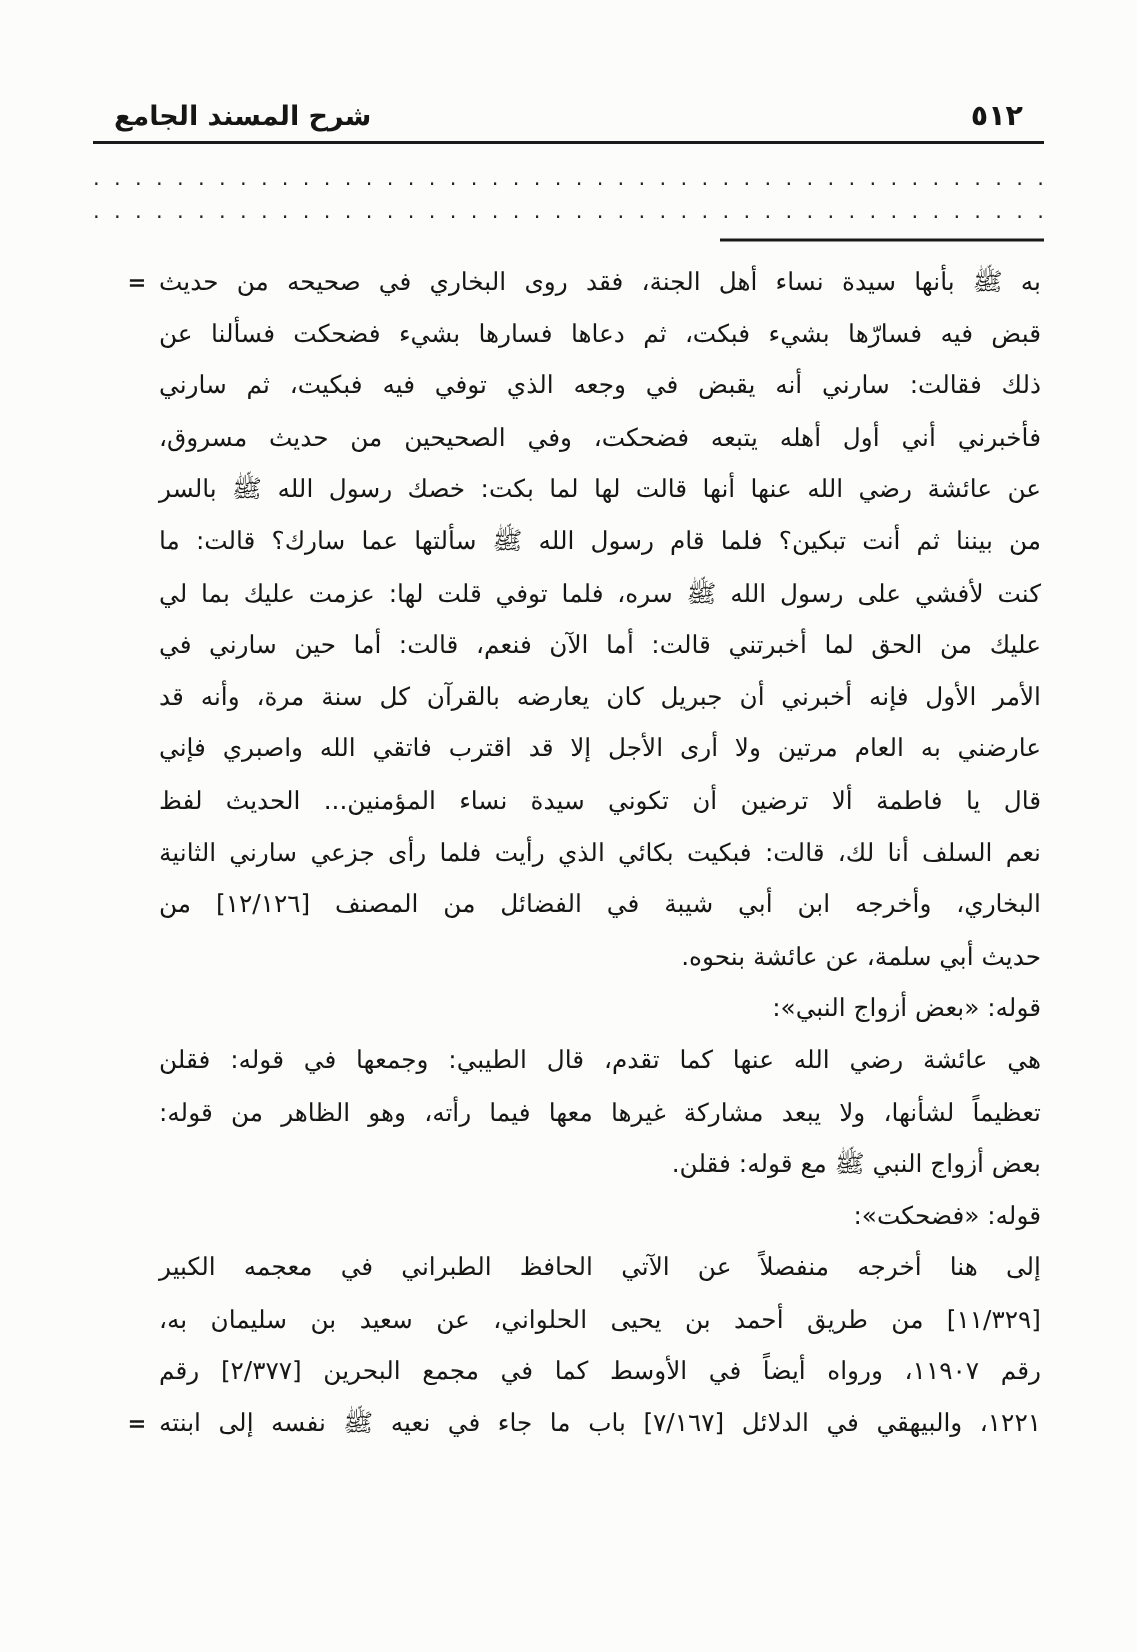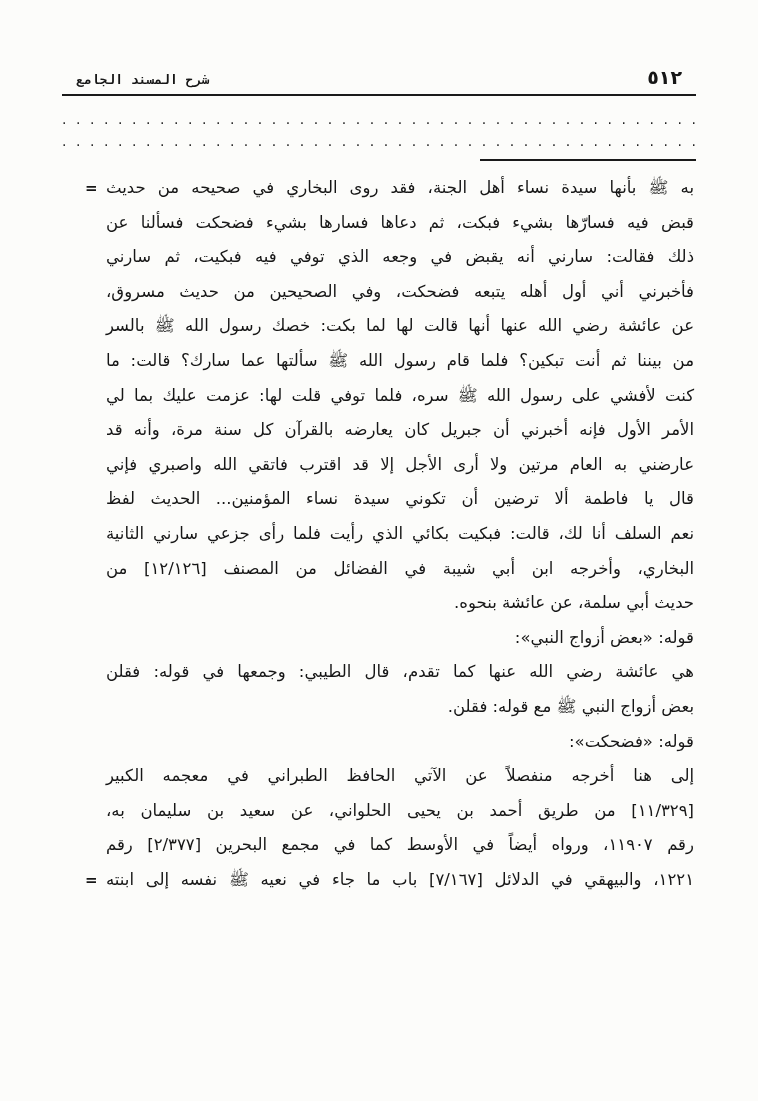--- a/index.html
+++ b/index.html
@@ -20,21 +20,21 @@
 
   .header {
     position: absolute;
     top: 54px; left: 62px; right: 62px;
     height: 34px;
     display: flex;
     justify-content: space-between;
     align-items: flex-end;
     padding: 0 14px;
   }
-  .book-title { font-size: 13px; font-weight: bold; letter-spacing: 0.5px; font-family: Liberation Mono, monospace; }
+  .book-title { font-size: 18px; font-weight: bold; letter-spacing: 0.5px; }
   .page-number { font-size: 19px; font-weight: bold; }
 
   .header-rule {
     position: absolute;
     top: 94px; left: 62px; right: 62px;
     border-top: 2px solid #1a1a1a;
   }
 
   .dots {
     position: absolute;
@@ -89,28 +89,30 @@
   <div class="fn-sep"></div>
 
   <div class="footnote">
       <div class="fn-line just"><span class="fn-marker">=</span><span>به ﷺ بأنها سيدة نساء أهل الجنة، فقد روى البخاري في صحيحه من حديث</span></div>
       <div class="fn-line just"><span>قبض فيه فسارّها بشيء فبكت، ثم دعاها فسارها بشيء فضحكت فسألنا عن</span></div>
       <div class="fn-line just"><span>ذلك فقالت: سارني أنه يقبض في وجعه الذي توفي فيه فبكيت، ثم سارني</span></div>
       <div class="fn-line just"><span>فأخبرني أني أول أهله يتبعه فضحكت، وفي الصحيحين من حديث مسروق،</span></div>
       <div class="fn-line just"><span>عن عائشة رضي الله عنها أنها قالت لها لما بكت: خصك رسول الله ﷺ بالسر</span></div>
       <div class="fn-line just"><span>من بيننا ثم أنت تبكين؟ فلما قام رسول الله ﷺ سألتها عما سارك؟ قالت: ما</span></div>
       <div class="fn-line just"><span>كنت لأفشي على رسول الله ﷺ سره، فلما توفي قلت لها: عزمت عليك بما لي</span></div>
+      <div class="fn-line just"><span>عليك من الحق لما أخبرتني قالت: أما الآن فنعم، قالت: أما حين سارني في</span></div>
       <div class="fn-line just"><span>الأمر الأول فإنه أخبرني أن جبريل كان يعارضه بالقرآن كل سنة مرة، وأنه قد</span></div>
       <div class="fn-line just"><span>عارضني به العام مرتين ولا أرى الأجل إلا قد اقترب فاتقي الله واصبري فإني</span></div>
       <div class="fn-line just"><span>قال يا فاطمة ألا ترضين أن تكوني سيدة نساء المؤمنين... الحديث لفظ</span></div>
       <div class="fn-line just"><span>نعم السلف أنا لك، قالت: فبكيت بكائي الذي رأيت فلما رأى جزعي سارني الثانية</span></div>
       <div class="fn-line just"><span>البخاري، وأخرجه ابن أبي شيبة في الفضائل من المصنف [١٢/١٢٦] من</span></div>
       <div class="fn-line"><span>حديث أبي سلمة، عن عائشة بنحوه.</span></div>
       <div class="fn-line bold"><span>قوله: «بعض أزواج النبي»:</span></div>
       <div class="fn-line just"><span>هي عائشة رضي الله عنها كما تقدم، قال الطيبي: وجمعها في قوله: فقلن</span></div>
+      <div class="fn-line just"><span>تعظيماً لشأنها، ولا يبعد مشاركة غيرها معها فيما رأته، وهو الظاهر من قوله:</span></div>
       <div class="fn-line"><span>بعض أزواج النبي ﷺ مع قوله: فقلن.</span></div>
       <div class="fn-line bold"><span>قوله: «فضحكت»:</span></div>
       <div class="fn-line just"><span>إلى هنا أخرجه منفصلاً عن الآتي الحافظ الطبراني في معجمه الكبير</span></div>
       <div class="fn-line just"><span>[١١/٣٢٩] من طريق أحمد بن يحيى الحلواني، عن سعيد بن سليمان به،</span></div>
       <div class="fn-line just"><span>رقم ١١٩٠٧، ورواه أيضاً في الأوسط كما في مجمع البحرين [٢/٣٧٧] رقم</span></div>
       <div class="fn-line just"><span class="fn-marker">=</span><span>١٢٢١، والبيهقي في الدلائل [٧/١٦٧] باب ما جاء في نعيه ﷺ نفسه إلى ابنته</span></div>
     </div>
 
 </div>
 

